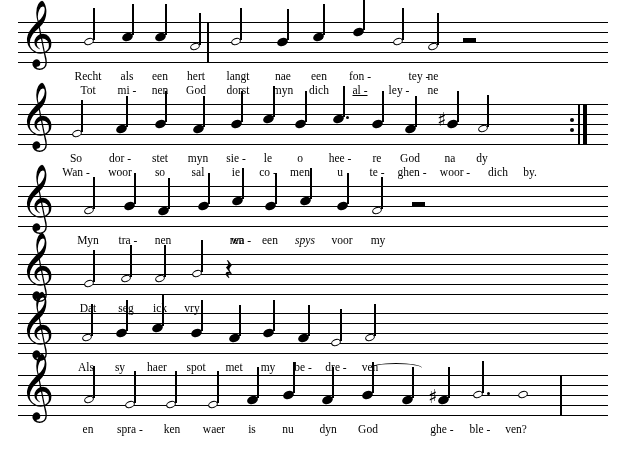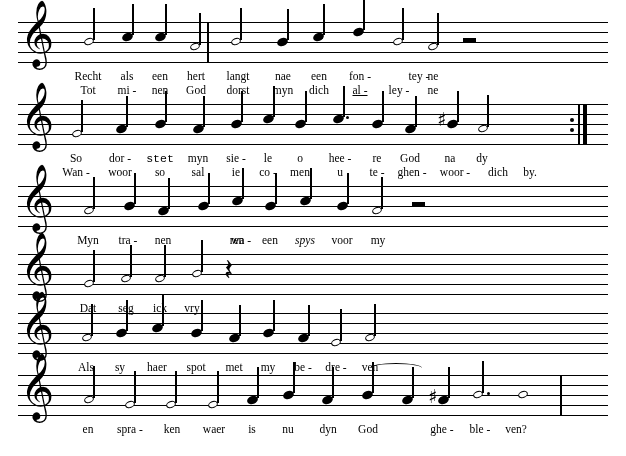--- a/index.html
+++ b/index.html
@@ -290,21 +290,21 @@
 
       <div class="barline" style="left:578px;"></div>
       <div class="thickbar" style="left:583px;"></div>
       <div class="repeat-dots" style="left:570px; top:14px;"></div>
       <div class="repeat-dots" style="left:570px; top:24px;"></div>
     </div>
 
     <div class="lyric-row" style="top:48px;">
       <span class="lyric" style="left:76px;">So</span>
       <span class="lyric" style="left:120px;">dor -</span>
-      <span class="lyric" style="left:160px;font-family:Liberation Mono, monospace;">stet</span>
+      <span class="lyric" style="left:160px;">stet</span>
       <span class="lyric" style="left:198px;">myn</span>
       <span class="lyric" style="left:236px;">sie -</span>
       <span class="lyric" style="left:268px;">le</span>
       <span class="lyric" style="left:300px;">o</span>
       <span class="lyric" style="left:340px;">hee -</span>
       <span class="lyric" style="left:377px;">re</span>
       <span class="lyric" style="left:410px;">God</span>
       <span class="lyric" style="left:450px;">na</span>
       <span class="lyric" style="left:482px;">dy</span>
     </div>

